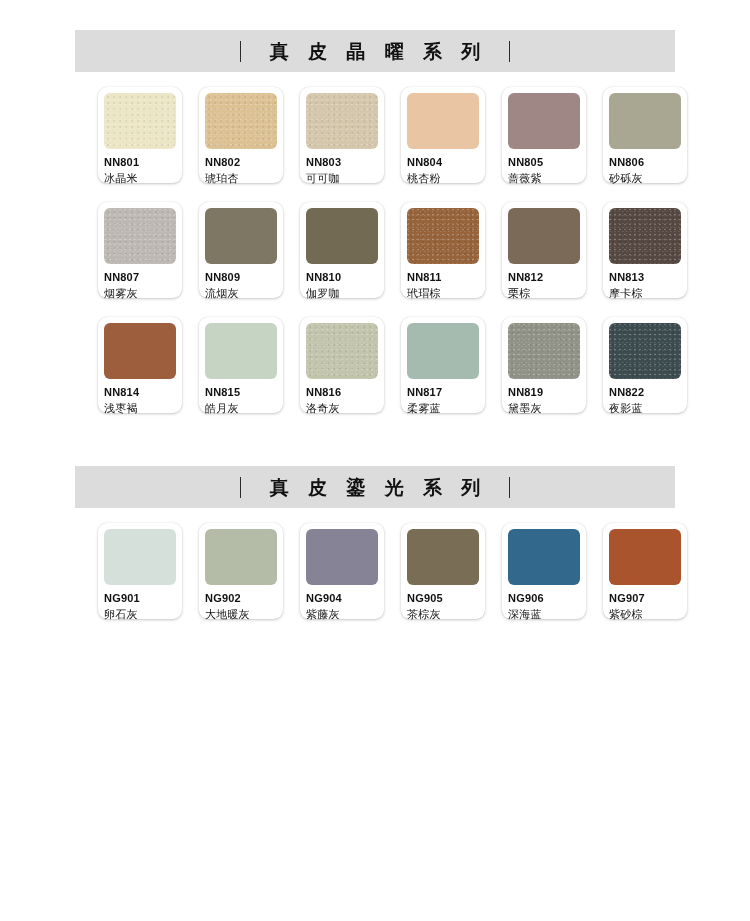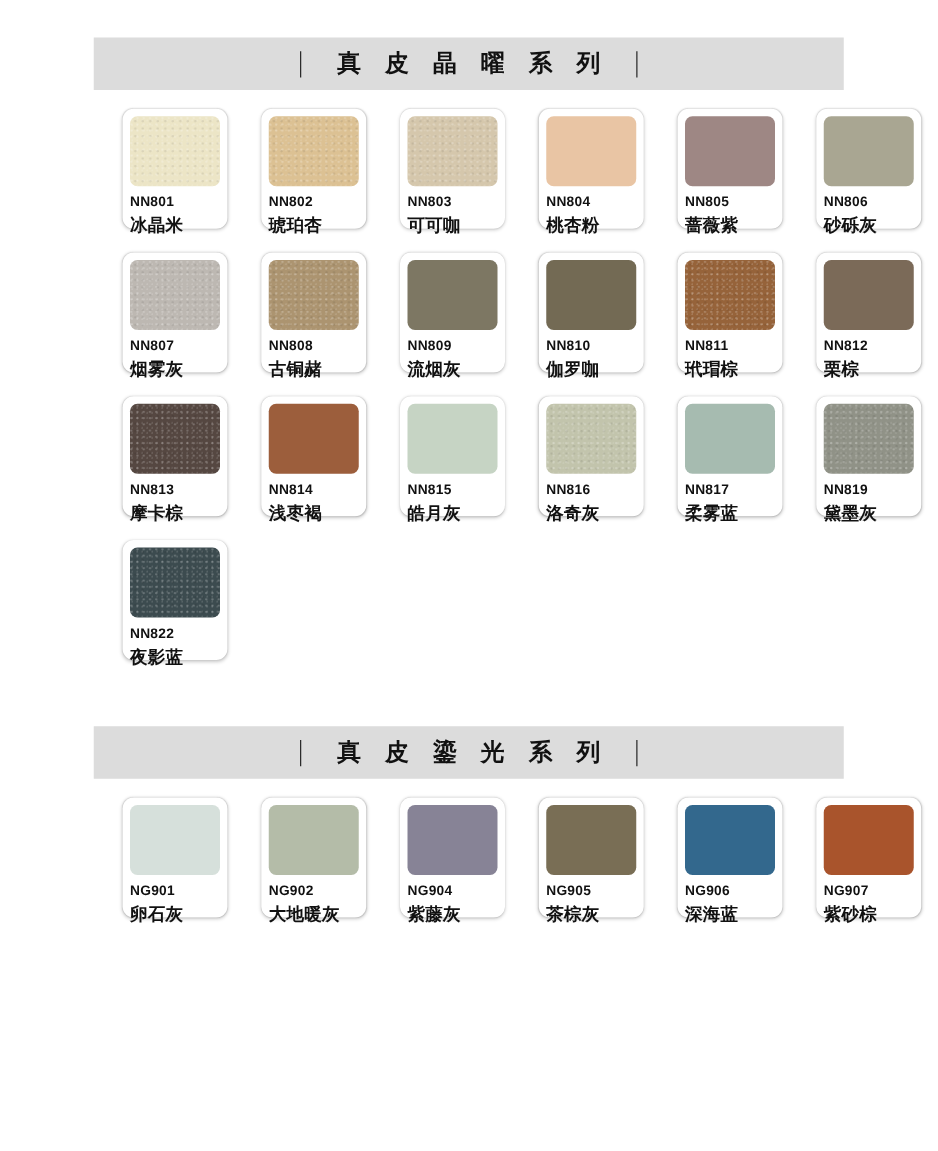--- a/index.html
+++ b/index.html
@@ -56,21 +56,21 @@
     line-height: 1;
     white-space: nowrap;
   }
 
   
   .grid {
     width: 600px;
     margin: 0 auto;
     display: grid;
     grid-template-columns: repeat(6, 96px);
-    column-gap: 15px;
+    column-gap: 5px;
     justify-content: start;
     padding-left: 23px;
   }
 
   .card {
     width: 84px;
     height: 96px;
     background: #ffffff;
     border-radius: 9px;
     box-shadow: 0 1px 3px rgba(0,0,0,0.22), 0 0 1px rgba(0,0,0,0.12);
@@ -104,22 +104,22 @@
   .card-code {
     font-size: 11px;
     font-weight: bold;
     color: #111111;
     line-height: 1;
     margin-top: 8px;
     letter-spacing: 0.2px;
   }
 
   .card-name {
-    font-size: 14px;
-    font-weight: bold;
+    font-size: 11px;
+    font-weight: normal;
     color: #111111;
     line-height: 1;
     margin-top: 5px;
     letter-spacing: 0.2px;
   }
 
   .section-one-top { height: 30px; }
   .grid-top { height: 15px; }
   .section-gap { height: 34px; }
   .section-two-grid-top { height: 15px; }
@@ -170,25 +170,20 @@
           <div class="swatch" style="background: rgb(169, 166, 146);"></div>
           <div class="card-code">NN806</div>
           <div class="card-name">砂砾灰</div>
         </div>
         <div class="card">
           <div class="swatch grain" style="background: rgb(189, 184, 178);"></div>
           <div class="card-code">NN807</div>
           <div class="card-name">烟雾灰</div>
         </div>
         <div class="card">
-          <div class="swatch grain" style="background: rgb(172, 148, 112);"></div>
-          <div class="card-code">NN808</div>
-          <div class="card-name">古铜赭</div>
-        </div>
-        <div class="card">
           <div class="swatch" style="background: rgb(125, 119, 99);"></div>
           <div class="card-code">NN809</div>
           <div class="card-name">流烟灰</div>
         </div>
         <div class="card">
           <div class="swatch" style="background: rgb(115, 106, 84);"></div>
           <div class="card-code">NN810</div>
           <div class="card-name">伽罗咖</div>
         </div>
         <div class="card">

